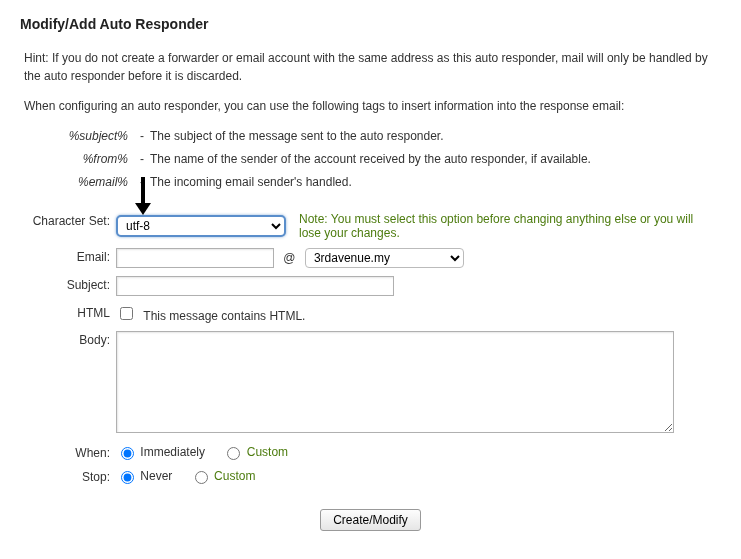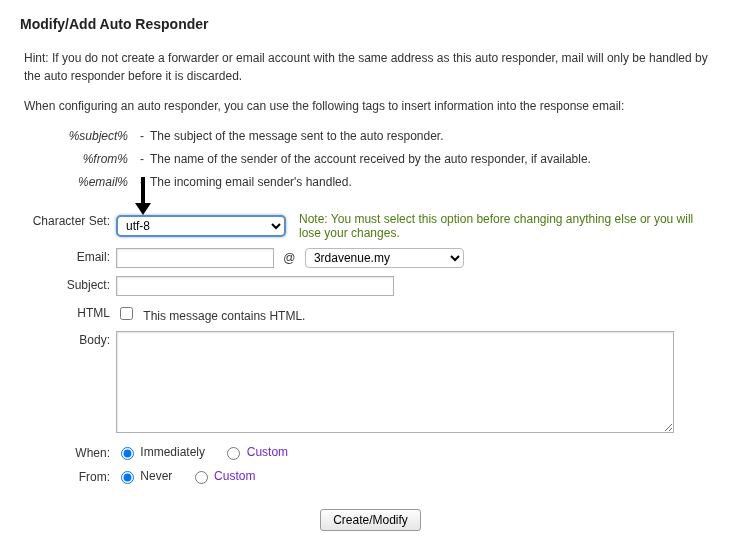--- a/index.html
+++ b/index.html
@@ -114,21 +114,21 @@
     vertical-align: middle;
     margin-left: 4px;
   }
   .hours-lbl { margin: 0 2px 0 3px; }
   .at { padding: 0 6px; }
   .radio-row label {
     margin-right: 14px;
     vertical-align: middle;
   }
   .radio-row input { vertical-align: middle; margin-right: 3px; }
-  .custom-link { color: #6d28d9; }
+  .custom-link { color: #4d7c0f; }
   .submit-row {
     text-align: center;
     margin-top: 18px;
   }
   .submit-btn {
     background: linear-gradient(#fdfdfd,#e6e6e6);
     border: 1px solid #999;
     border-radius: 3px;
     padding: 3px 12px;
     font-size: 12px;
@@ -213,21 +213,21 @@
         <input type="radio" name="start" checked="" style="">
         <span>Immediately</span>
       </label>
       <label>
         <input type="radio" name="start" style="">
         <span class="custom-link">Custom</span>
       </label>
     </td>
   </tr>
   <tr>
-    <td class="label">From:</td>
+    <td class="label">Stop:</td>
     <td colspan="2" class="radio-row">
       <label>
         <input type="radio" name="stop" checked="" style="">
         <span>Never</span>
       </label>
       <label>
         <input type="radio" name="stop" style="">
         <span class="custom-link">Custom</span>
       </label>
     </td>

